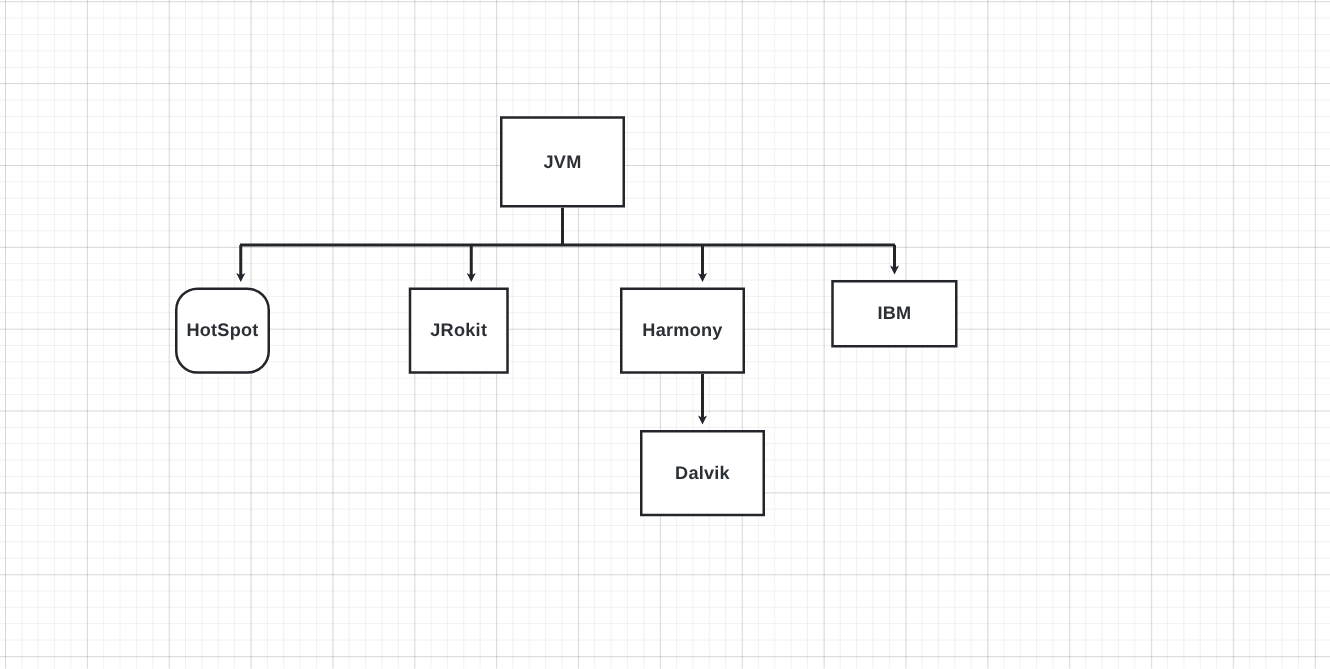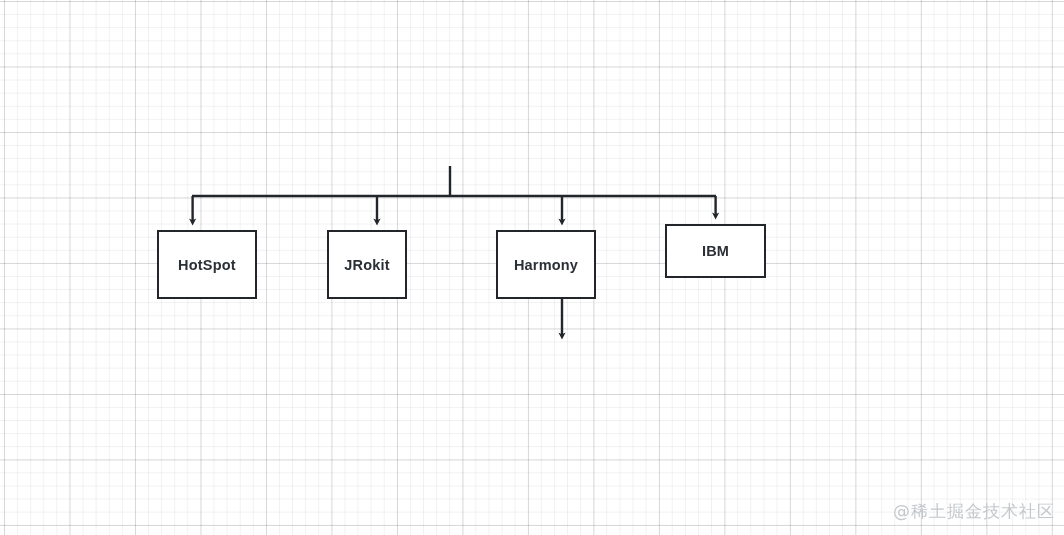--- a/index.html
+++ b/index.html
@@ -74,33 +74,38 @@
 
     <path d="M 377 196 L 377 222" stroke="#22252a" stroke-width="2.4" fill="none" marker-end="url(#arrowhead)"></path>
 
     <path d="M 562 196 L 562 222" stroke="#22252a" stroke-width="2.4" fill="none" marker-end="url(#arrowhead)"></path>
 
     <path d="M 715.6 196 L 715.6 216" stroke="#22252a" stroke-width="2.4" fill="none" marker-end="url(#arrowhead)"></path>
 
     <path d="M 562 299 L 562 336" stroke="#22252a" stroke-width="2.4" fill="none" marker-end="url(#arrowhead)"></path>
   </svg>
 
+  <div class="node" style="left:400px; top:93px; width:100px; height:73px;">
+    <span>JVM</span>
+  </div>
 
-  <div class="node" style="left:157px; top:230px; width:100px; height:69px;">
+  <div class="node" style="left:140px; top:230px; width:76px; height:69px;border-radius:18px;">
     <span>HotSpot</span>
   </div>
 
   <div class="node" style="left:327px; top:230px; width:80px; height:69px;">
     <span>JRokit</span>
   </div>
 
   <div class="node" style="left:496px; top:230px; width:100px; height:69px;">
     <span>Harmony</span>
   </div>
 
   <div class="node" style="left:665px; top:224px; width:101px; height:54px;">
     <span>IBM</span>
   </div>
 
+  <div class="node" style="left:512px; top:344px; width:100px; height:69px;">
+    <span>Dalvik</span>
+  </div>
 
-  <div class="watermark" style="left:893px; top:500px;">@稀土掘金技术社区</div>
 
 </div>
 
 </body></html>

